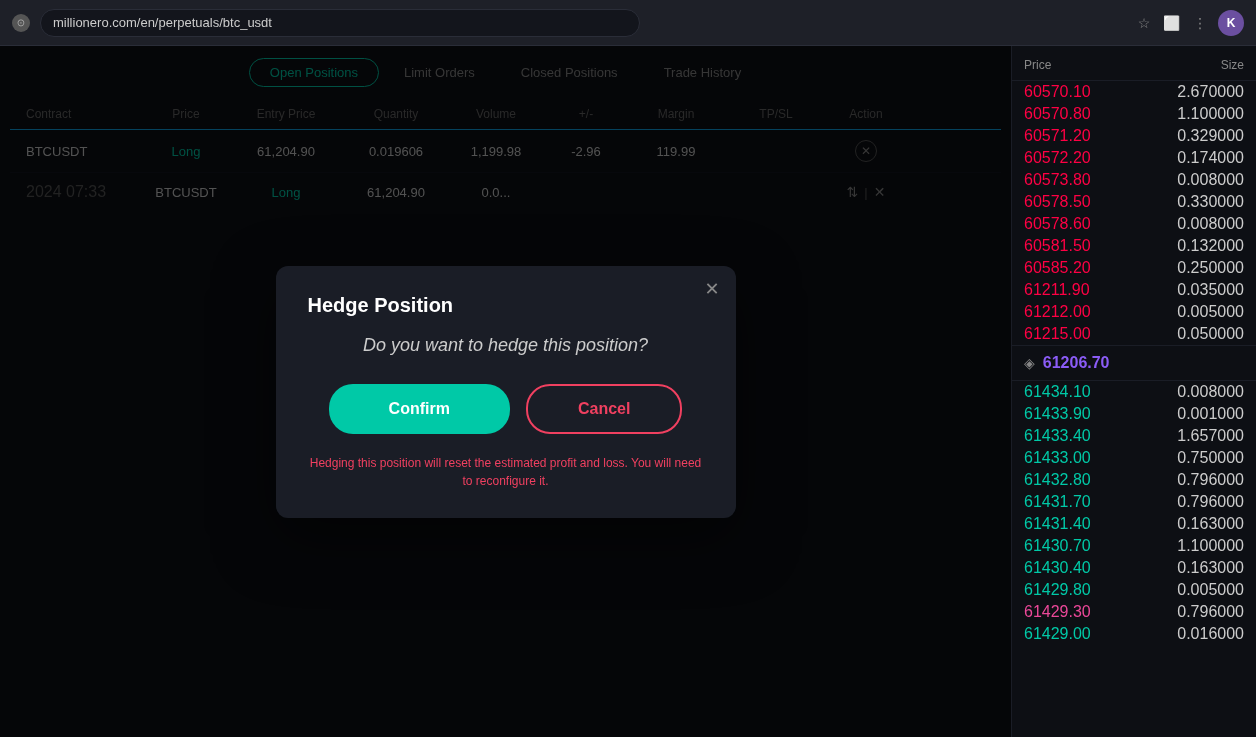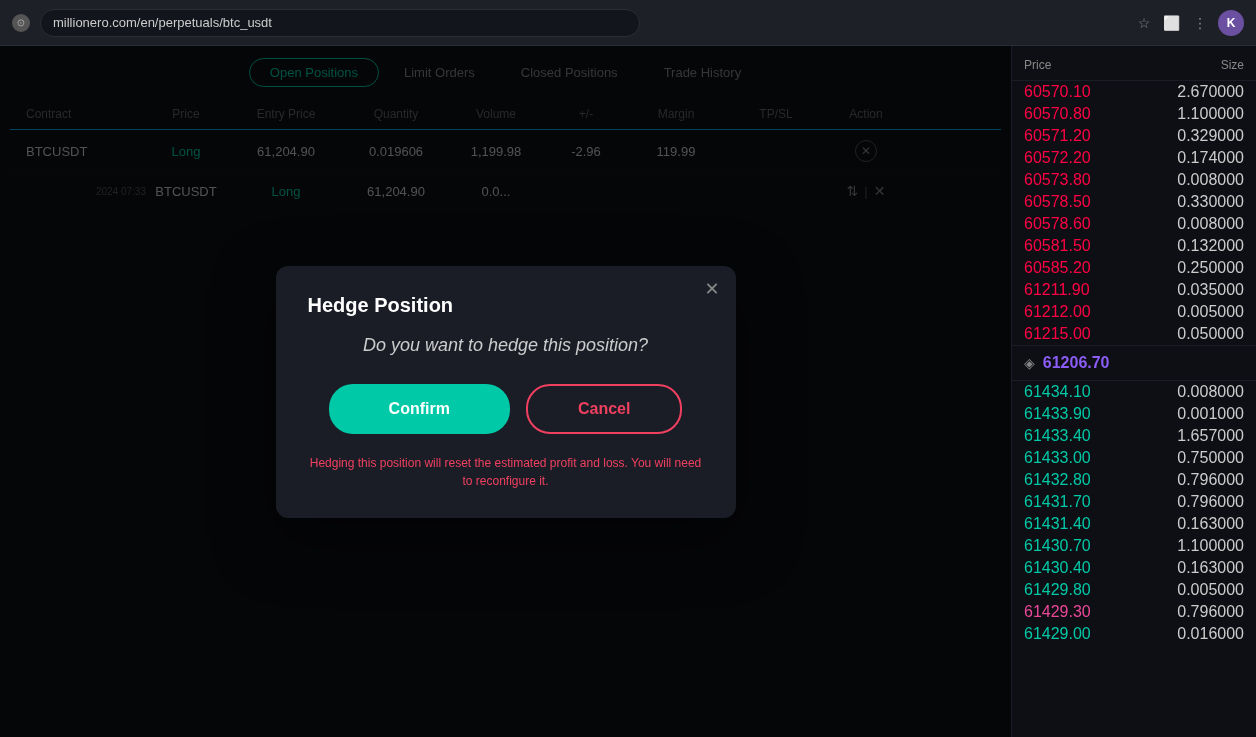--- a/index.html
+++ b/index.html
@@ -144,22 +144,22 @@
     .table-row-2 {
       display: grid;
       grid-template-columns: 120px 80px 120px 100px 100px 80px 100px 100px 80px;
       padding: 10px 16px;
       align-items: center;
       font-size: 13px;
       color: #ccc;
     }
     .date-col {
       color: #555;
-      font-size: 10px;
-      text-align: right;
+      font-size: 16px;
+      text-align: left;
     }
     .row-2-actions {
       display: flex; gap: 6px; justify-content: center; align-items: center;
     }
     .sort-icon { color: #888; font-size: 14px; cursor: pointer; }
     .x-icon { color: #888; font-size: 14px; cursor: pointer; }
 
     
     .right-panel {
       width: 245px;

